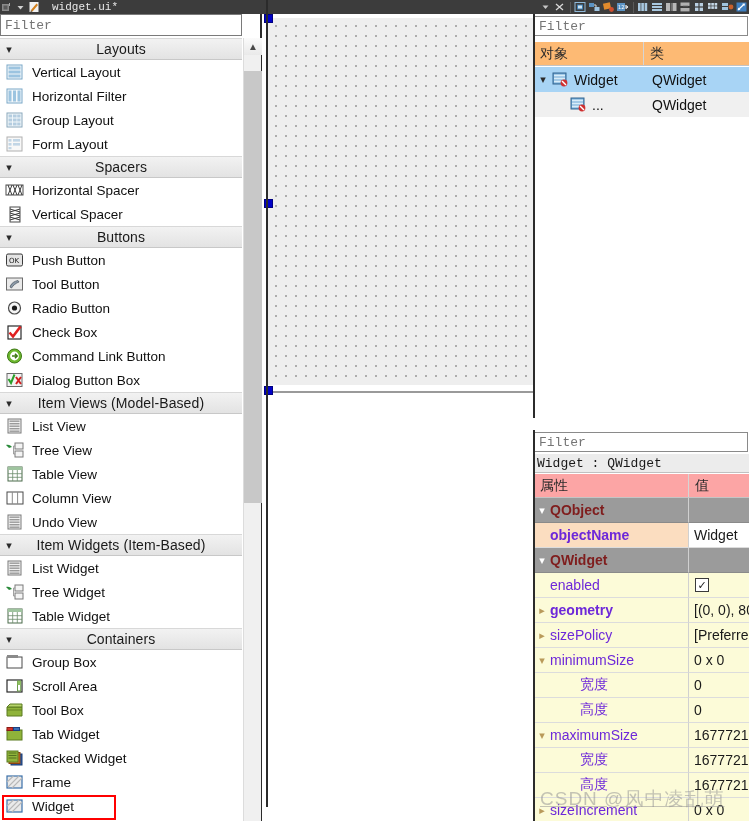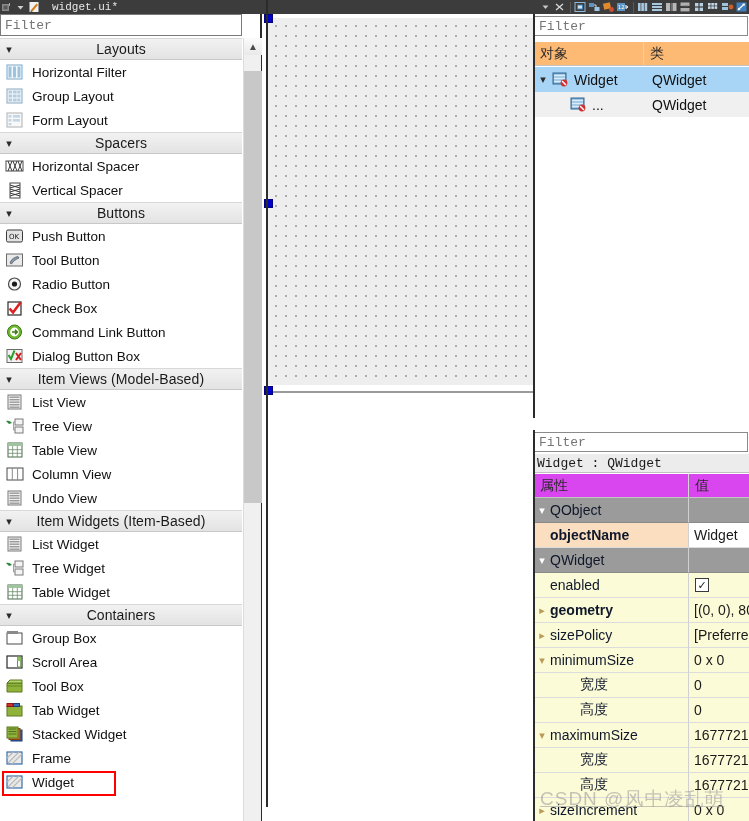--- a/index.html
+++ b/index.html
@@ -161,41 +161,41 @@
     background:#ffffff;
   }
   #pe-objline {
     position:absolute; left:1px; top:24px; width:236px; height:19px;
     background:#ececec; border-bottom:1px solid #c0c0c0;
     font-family:"Liberation Mono", monospace; font-size:13px; color:#1a1a1a;
     padding-left:3px; line-height:19px; white-space:nowrap;
   }
   #pe-head {
     position:absolute; left:1px; top:44px; width:215px; height:24px;
-    display:flex; background:#d946ef; border-bottom:1px solid #c4c4c4;
+    display:flex; background:#fca5a5; border-bottom:1px solid #c4c4c4;
   }
   .pe-hc { font-size:14px; color:#2b2b2b; display:flex; align-items:center; padding-left:6px; }
   .pe-hc.c1 { width:155px; border-right:1px solid #d5d5d5; }
   .pe-hc.c2 { flex:1 1 auto; }
   #pe-rows { position:absolute; left:1px; top:68px; width:215px; height:323px; overflow:hidden; }
   .pe-row { height:25px; display:flex; align-items:center; position:relative; }
   .pe-row .pcell {
     width:155px; height:25px; display:flex; align-items:center;
     border-bottom:1px solid #dcdcdc; border-right:1px solid #d0d0d0;
     flex:0 0 auto; overflow:hidden; white-space:nowrap;
   }
   .pe-row .vcell {
     flex:1 1 auto; height:25px; display:flex; align-items:center;
     border-bottom:1px solid #dcdcdc; padding-left:5px;
     overflow:hidden; white-space:nowrap; font-size:14px; color:#1a1a1a;
   }
   .pe-row .twisty { width:16px; text-align:center; color:#b99a5a; font-size:11px; flex:0 0 auto; }
-  .pe-row .pname { font-size:14px; color:#0f172a; white-space:nowrap; }
+  .pe-row .pname { font-size:14px; color:#6d28d9; white-space:nowrap; }
   .pe-row.group .pcell, .pe-row.group .vcell { background:#9b9b9b; border-bottom:1px solid #8a8a8a; }
-  .pe-row.group .pname { color:#0f172a; font-weight:normal; }
+  .pe-row.group .pname { color:#7f1d1d; font-weight:bold; }
   .pe-row.group .twisty { color:#ffffff; }
   .pe-row.bold .pname { font-weight:bold; }
   .pe-row.objname .pcell { background:#fbddc0; }
   .pe-row.objname .vcell { background:#ffffff; }
   .pe-row.norm .pcell { background:#fcfbd8; }
   .pe-row.norm .vcell { background:#fcfbd8; }
   .pe-row.sub .pname { padding-left:30px; }
   .chk {
     width:14px; height:14px; border:1px solid #3a3a3a; background:#fff;
     display:inline-flex; align-items:center; justify-content:center;
@@ -342,20 +342,29 @@
       </svg>
   </div>
 </div>
 
 <div id="widgetbox">
   <input id="wb-filter" readonly="" placeholder="Filter" style="">
   <div id="wb-scroll-host">
       <div class="wb-cat">
         <span class="chev">▾</span>
         <span class="cat-label">Layouts</span>
+      </div>
+      <div class="wb-item">
+        <span class="wi-ico"><svg width="22" height="18" viewBox="0 0 22 18">
+            <rect x="3" y="2" width="15" height="14" fill="#f4f8fb" stroke="#7aa8c8"></rect>
+            <rect x="4.5" y="3.5" width="12" height="3" fill="#9cc4e0"></rect>
+            <rect x="4.5" y="7.5" width="12" height="3" fill="#9cc4e0"></rect>
+            <rect x="4.5" y="11.5" width="12" height="3" fill="#9cc4e0"></rect>
+          </svg></span>
+        <span class="wi-label">Vertical Layout</span>
       </div>
       <div class="wb-item">
         <span class="wi-ico"><svg width="22" height="18" viewBox="0 0 22 18">
             <rect x="3" y="2" width="15" height="14" fill="#f4f8fb" stroke="#7aa8c8"></rect>
             <rect x="4.5" y="3.5" width="3" height="11" fill="#9cc4e0"></rect>
             <rect x="9" y="3.5" width="3" height="11" fill="#9cc4e0"></rect>
             <rect x="13.5" y="3.5" width="3" height="11" fill="#9cc4e0"></rect>
           </svg></span>
         <span class="wi-label">Horizontal Filter</span>
       </div>

